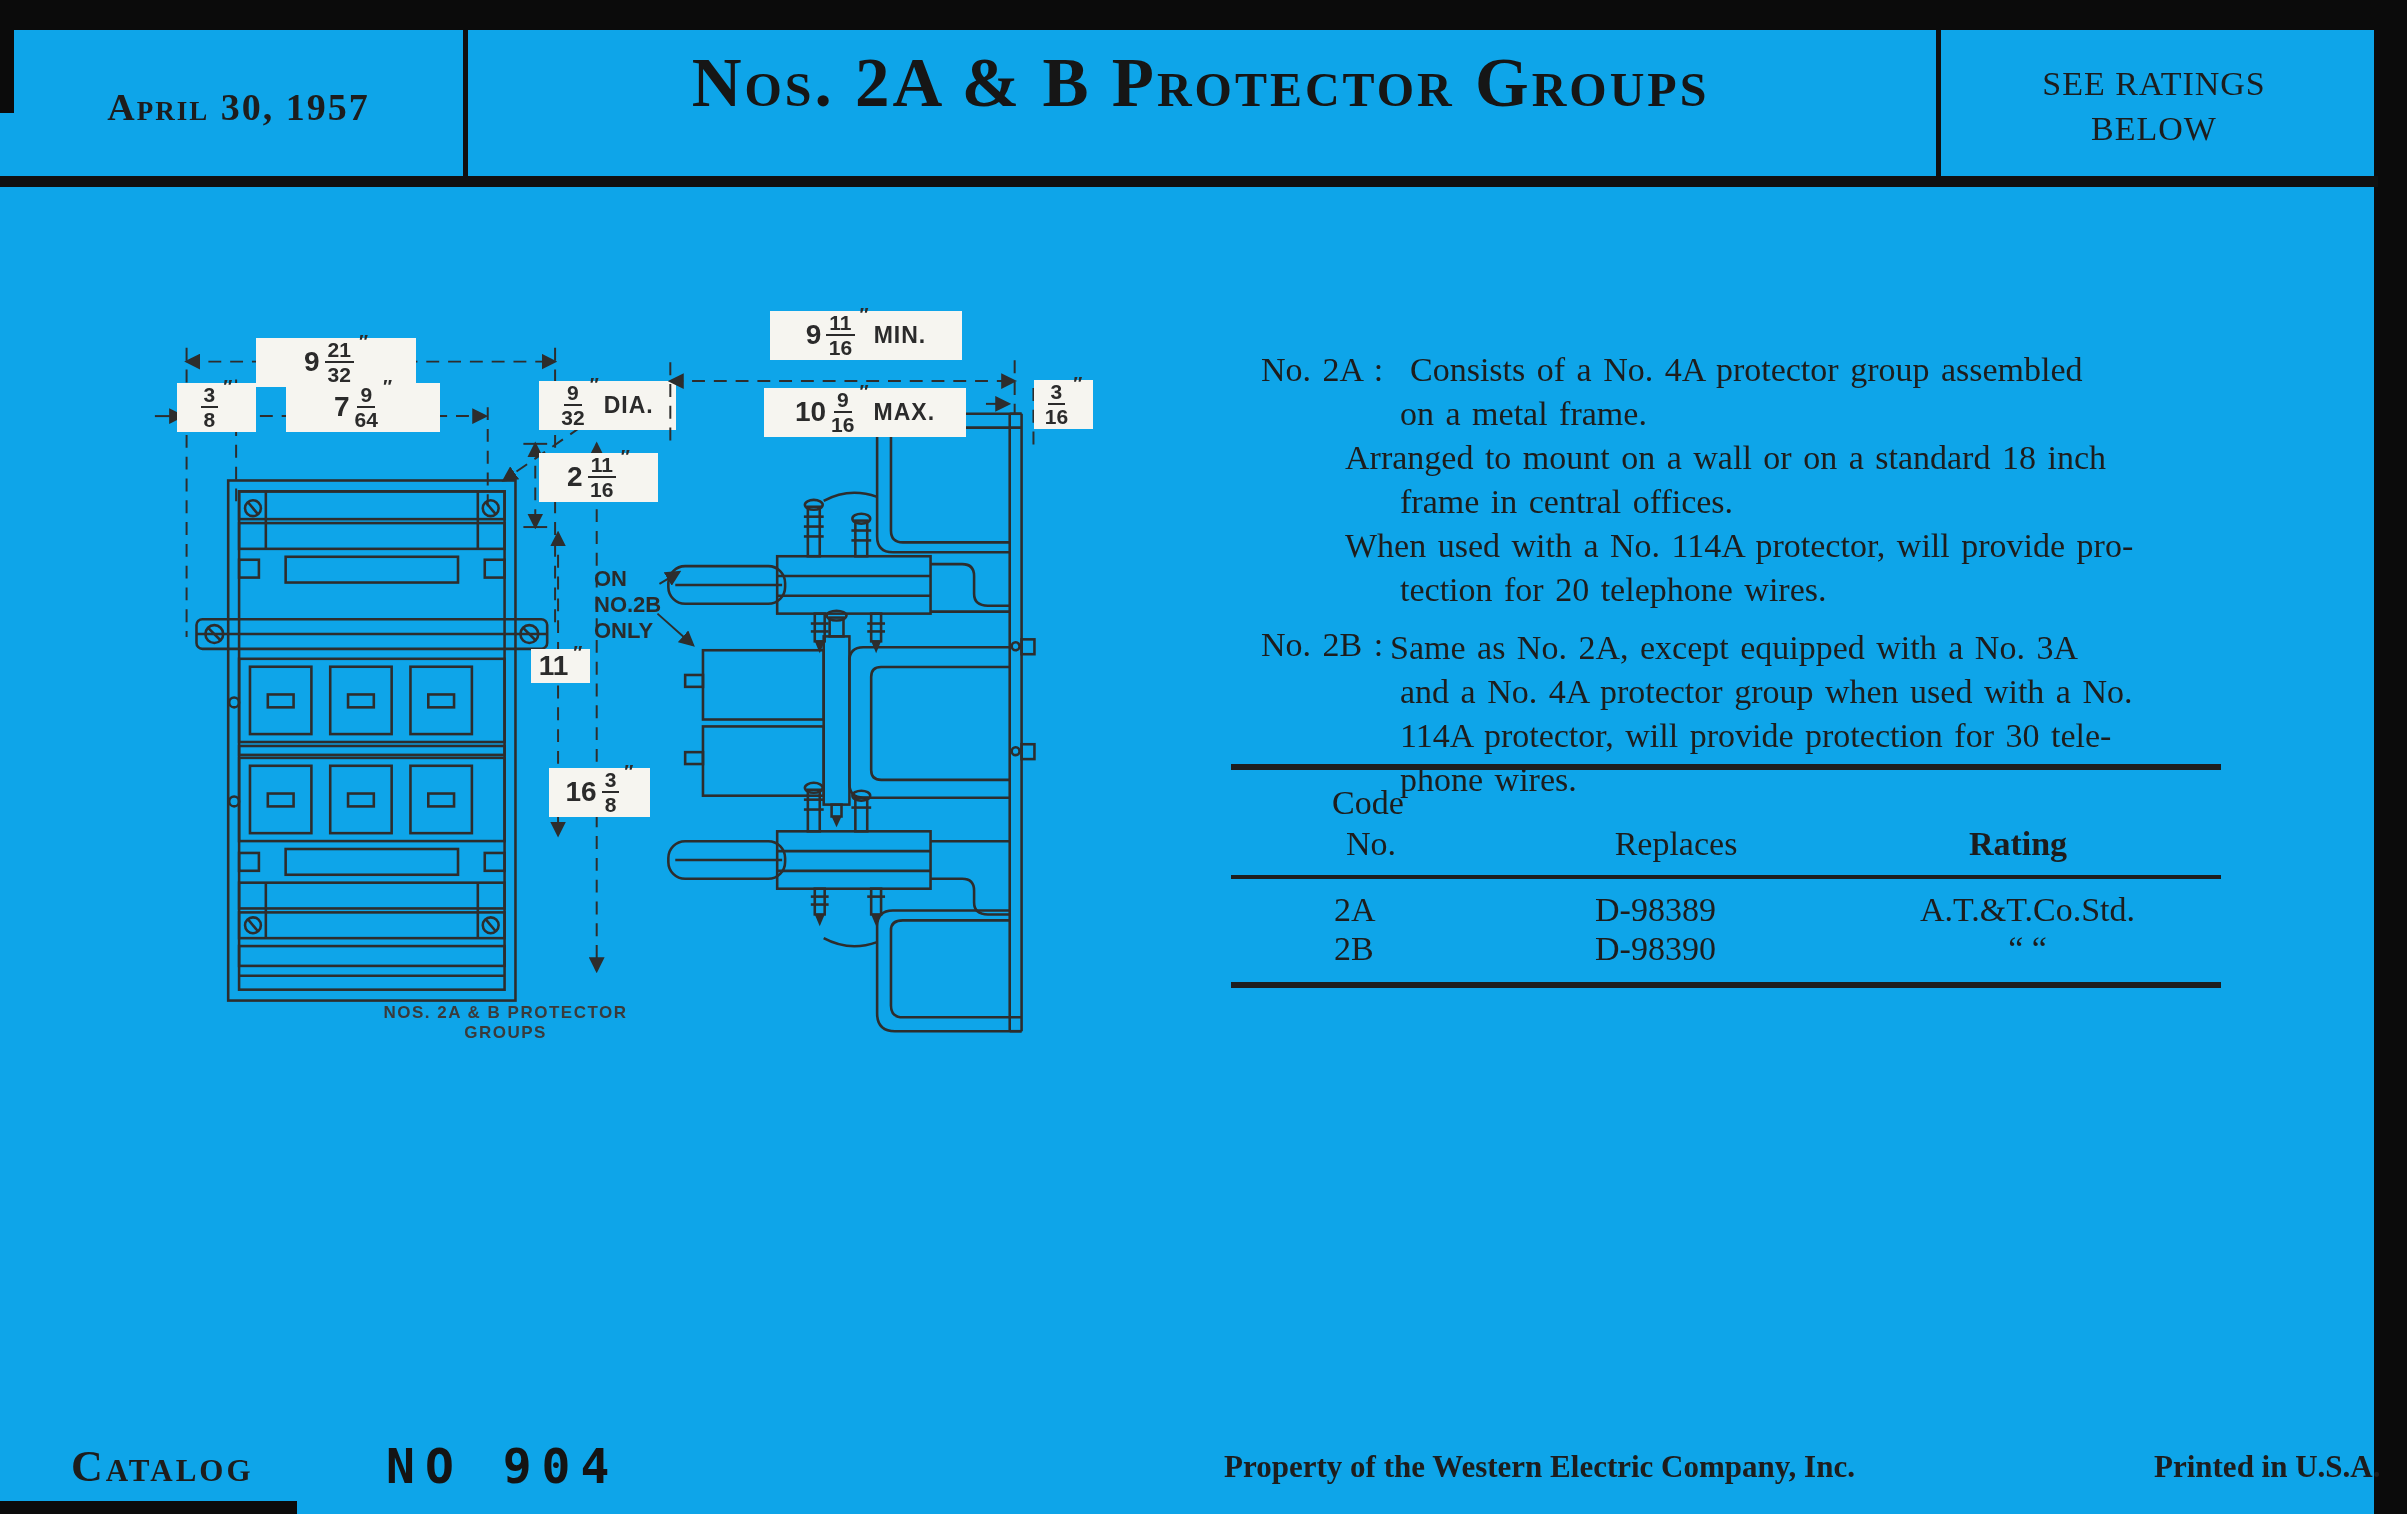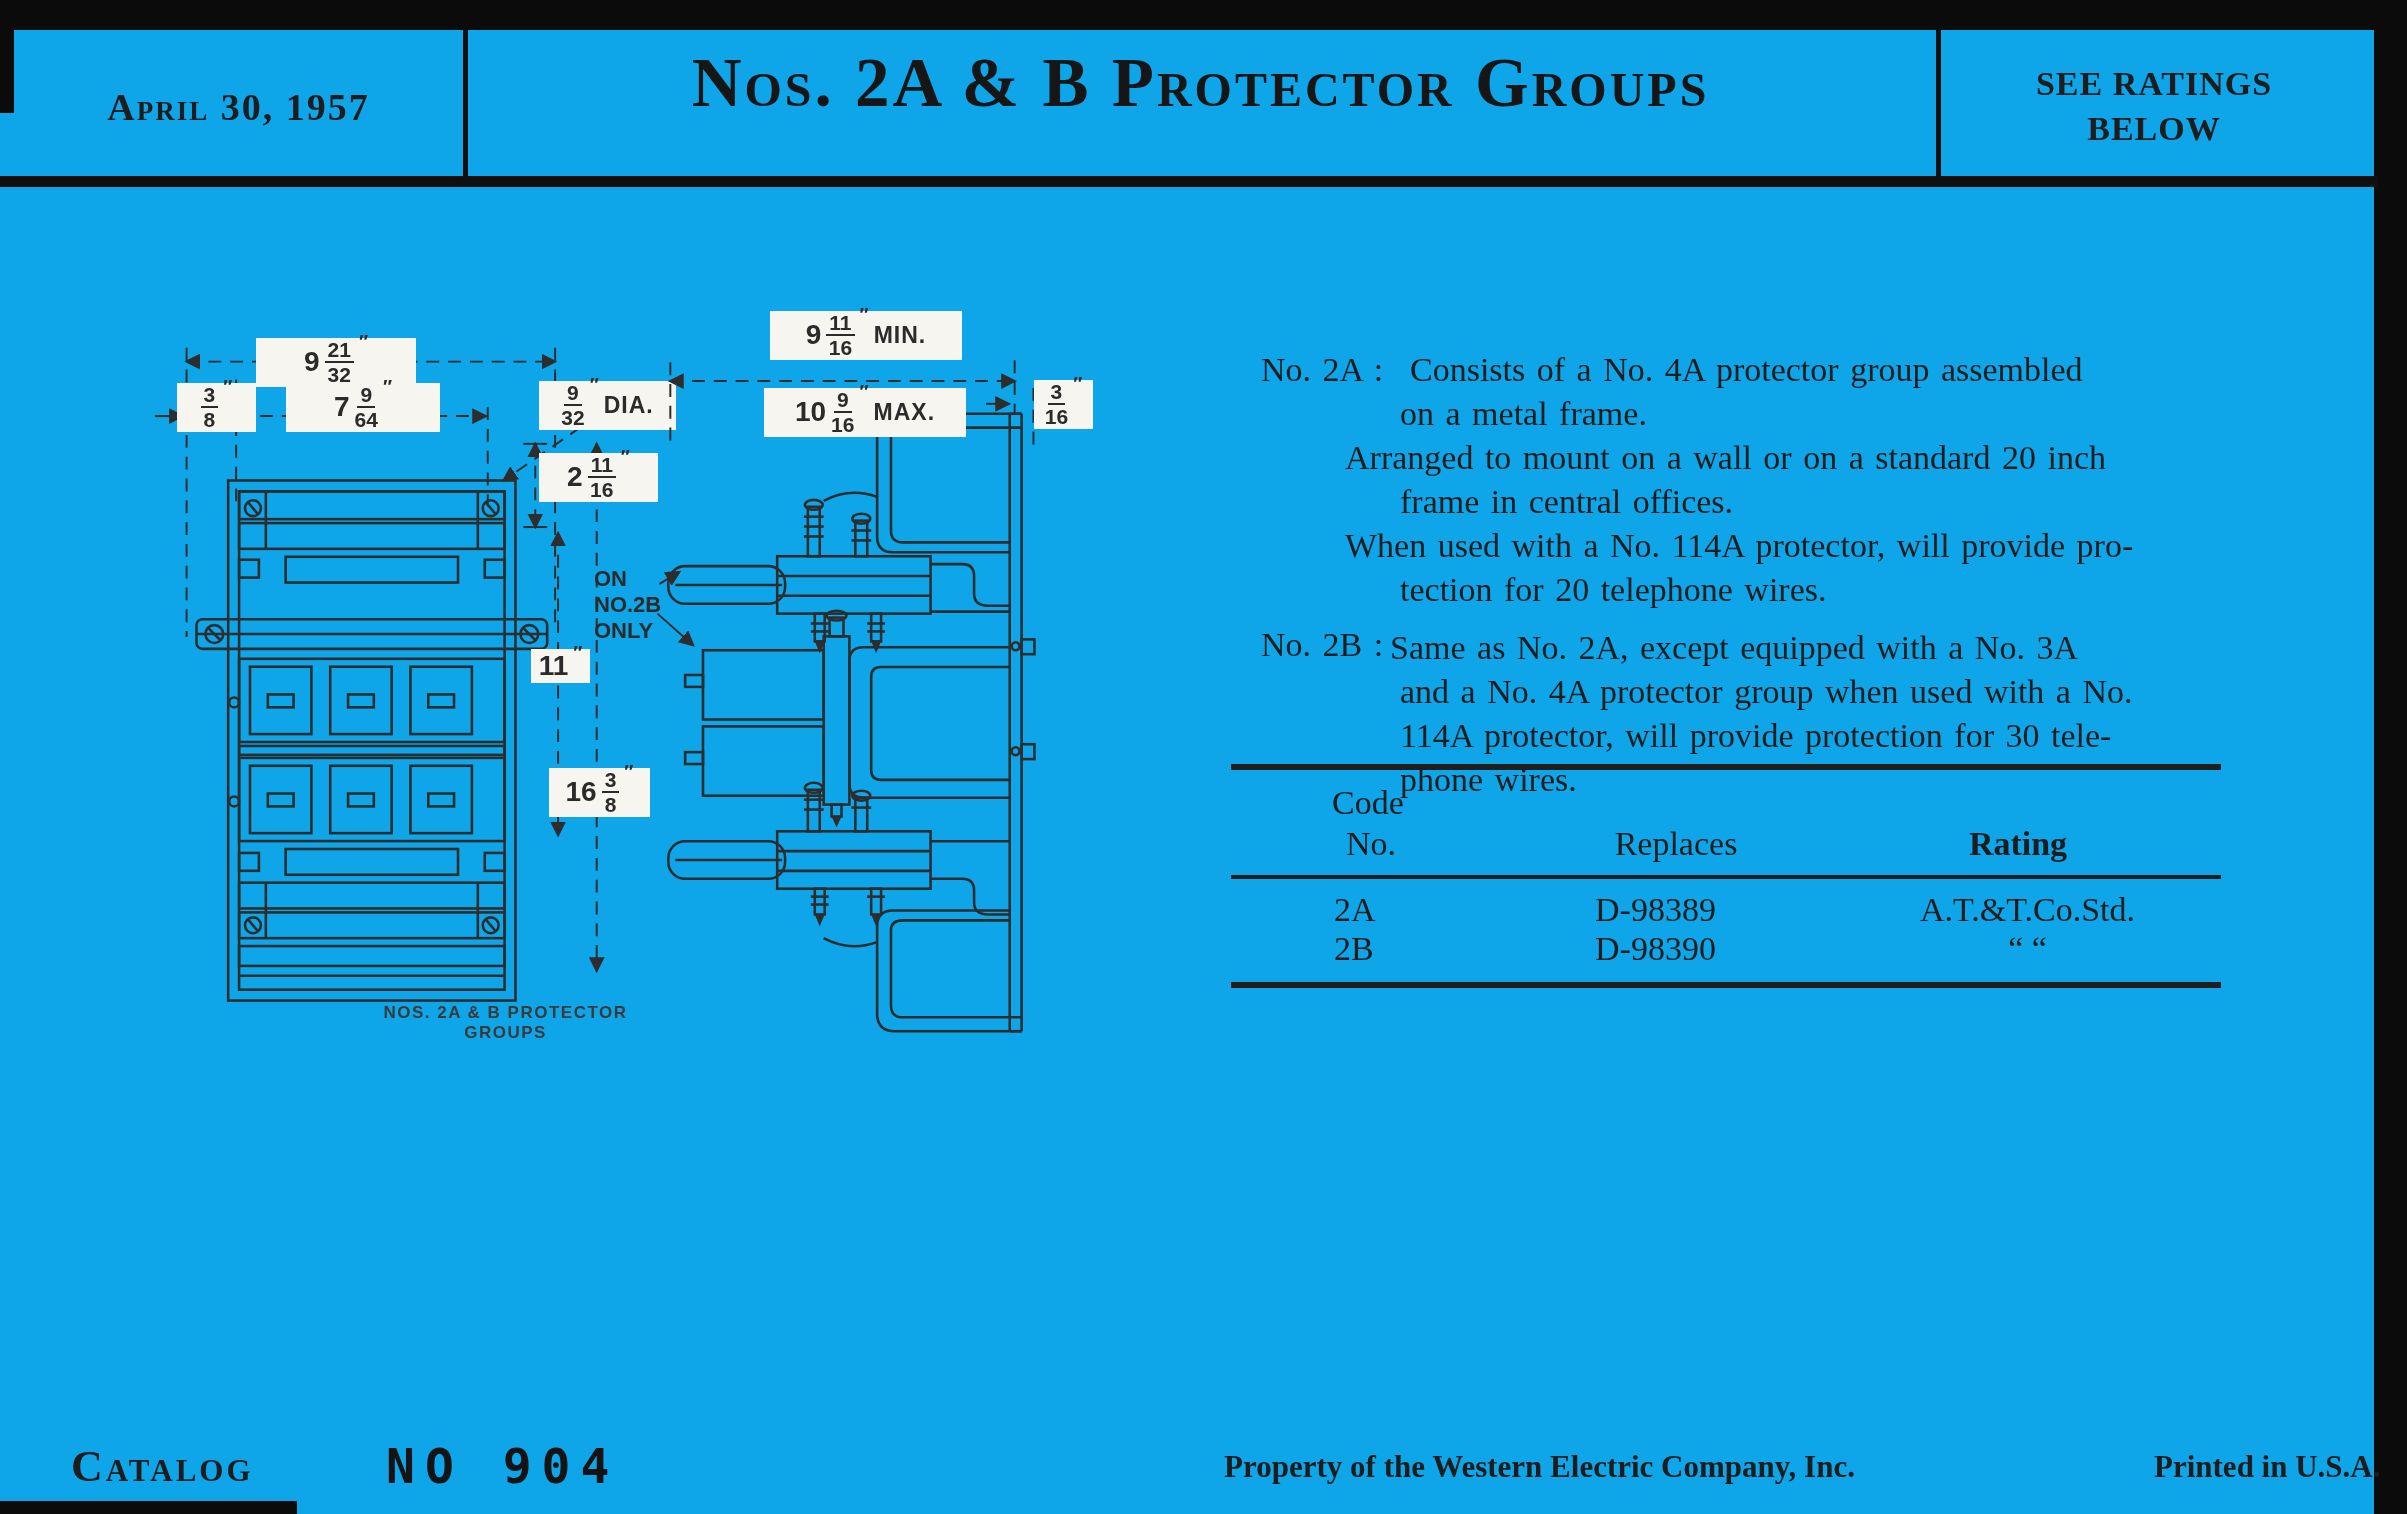--- a/index.html
+++ b/index.html
@@ -6,21 +6,21 @@
   .page{position:relative;width:2408px;height:1515px;background:#0ea5e9;overflow:hidden;
         font-family:"Liberation Serif",serif;color:#1d1d1d;}
   
   .band{position:absolute;background:#0b0b0b;}
   
   .hdr-date{position:absolute;left:15px;top:85px;width:447px;text-align:center;
     font-size:38px;font-weight:600;font-variant:small-caps;letter-spacing:2px;}
   .hdr-title{position:absolute;left:465px;top:44px;width:1471px;text-align:center;
     font-size:69px;font-weight:700;font-variant:small-caps;letter-spacing:3px;color:#161616;}
   .hdr-ratings{position:absolute;left:1938px;top:61px;width:432px;text-align:center;
-    font-size:34px;font-weight:700;line-height:45px;letter-spacing:1px;}
+    font-size:34px;font-weight:400;line-height:45px;letter-spacing:1px;}
   .vdiv{position:absolute;top:30px;height:147px;width:5px;background:#101010;}
   .hrule{position:absolute;left:0;top:176px;width:2378px;height:11px;background:#101010;}
   
   .figure{position:absolute;}
   .figure svg{position:absolute;left:0;top:0;}
   .dash{stroke-dasharray:13 9;}
   .dim{position:absolute;display:flex;align-items:center;justify-content:center;gap:5px;
     background:#f6f5f0;font-family:"Liberation Sans",sans-serif;font-weight:700;color:#2b2b2b;
     font-size:23px;white-space:nowrap;padding:1px 2px;}
   .dim .whole{font-size:28px;}
@@ -322,21 +322,21 @@
       <div>ON</div>
       <div>NO.2B</div>
       <div>ONLY</div>
     </div>
   </div>
 
   <div class="desc">
     <span class="plabel" style="top:0">No. 2A :</span>
     <div class="pline ind150">Consists of a No. 4A protector group assembled</div>
     <div class="pline ind140">on a metal frame.</div>
-    <div class="pline ind85">Arranged to mount on a wall or on a standard 20 inch</div>
+    <div class="pline ind85">Arranged to mount on a wall or on a standard 18 inch</div>
     <div class="pline ind140">frame in central offices.</div>
     <div class="pline ind85">When used with a No. 114A protector, will provide pro-</div>
     <div class="pline ind140">tection for 20 telephone wires.</div>
     <div class="pgap"></div>
     <span class="plabel" style="top:275px">No. 2B :</span>
     <div class="pline ind130">Same as No. 2A, except equipped with a No. 3A</div>
     <div class="pline ind140">and a No. 4A protector group when used with a No.</div>
     <div class="pline ind140">114A protector, will provide protection for 30 tele-</div>
     <div class="pline ind140">phone wires.</div>
   </div>

